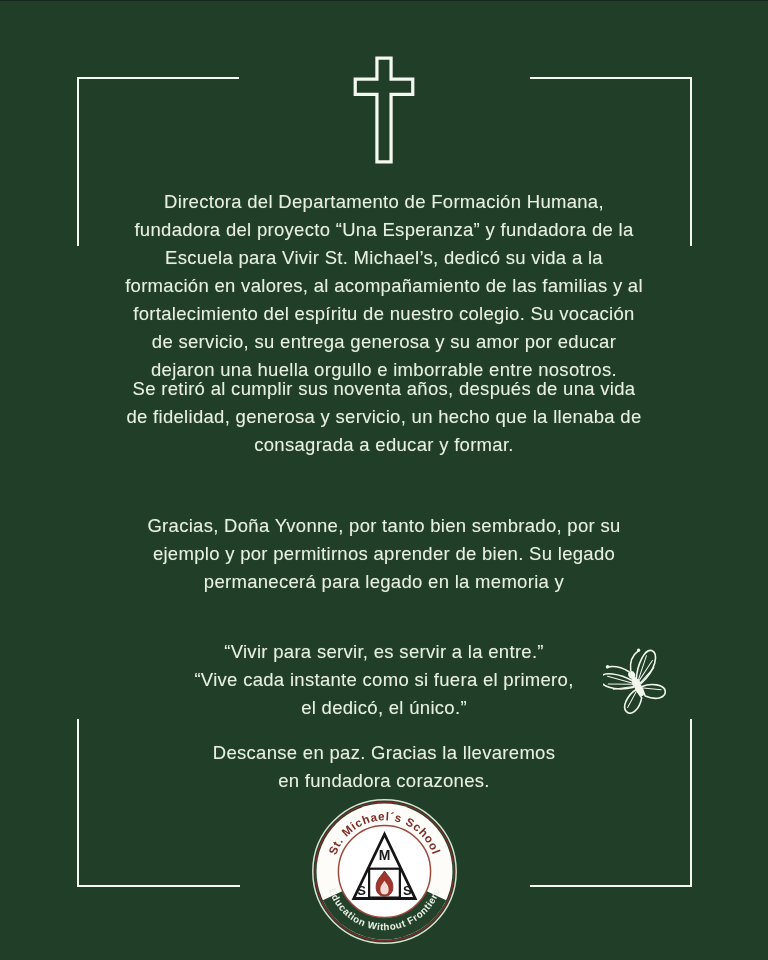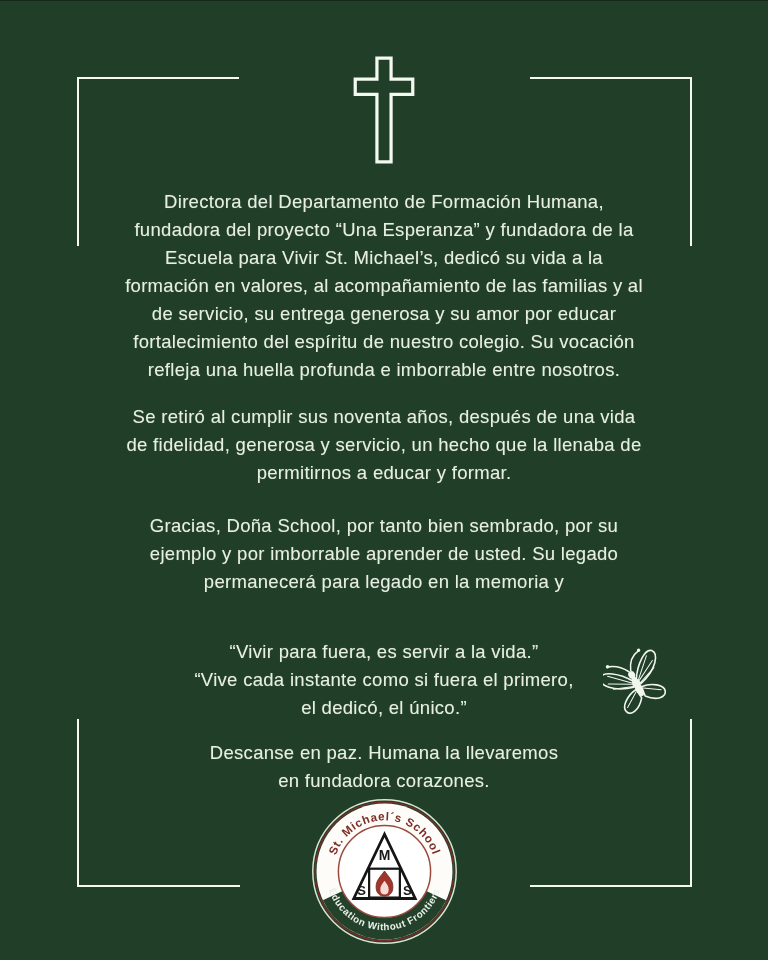--- a/index.html
+++ b/index.html
@@ -22,21 +22,21 @@
   .cross{position:absolute;left:353px;top:55px;width:62px;height:108px;z-index:2;}
 
   .tblock{
     position:absolute;left:0;width:768px;
     text-align:center;
     font-size:18.5px;line-height:28px;letter-spacing:.3px;
     z-index:2;
     text-shadow:0 0 1px rgba(230,240,225,.35);
   }
   .tblock.p1{top:187px;}
-  .tblock.p2{top:402px;}
+  .tblock.p2{top:374px;}
   .tblock.p3{top:511px;}
   .tblock.quotes{top:637px;}
   .tblock.farewell{top:738px;}
 
   .butterfly{position:absolute;left:603px;top:647px;width:64px;height:66px;z-index:2;}
 
   .logo{position:absolute;left:310px;top:796px;width:149px;height:149px;z-index:3;}
   .logo svg{width:100%;height:100%;display:block;}
 </style>
 </head>
@@ -51,45 +51,45 @@
 
   <svg class="cross" viewBox="0 0 61 107" aria-hidden="true">
     <path d="M23.5,2 H37.5 V23 H59 V38 H37.5 V105 H23.5 V38 H2 V23 H23.5 Z" fill="none" stroke="#F3F8F0" stroke-width="3.2" stroke-linejoin="miter"></path>
   </svg>
 
   <div class="tblock p1">
     <div>Directora del Departamento de Formación Humana,</div>
     <div>fundadora del proyecto “Una Esperanza” y fundadora de la</div>
     <div>Escuela para Vivir St. Michael’s, dedicó su vida a la</div>
     <div>formación en valores, al acompañamiento de las familias y al</div>
+    <div>fortalecimiento del espíritu de nuestro colegio. Su vocación</div>
     <div>de servicio, su entrega generosa y su amor por educar</div>
-    <div>fortalecimiento del espíritu de nuestro colegio. Su vocación</div>
-    <div>refleja una huella profunda e imborrable entre nosotros.</div>
+    <div>dejaron una huella orgullo e imborrable entre nosotros.</div>
   </div>
 
   <div class="tblock p2">
     <div>Se retiró al cumplir sus noventa años, después de una vida</div>
     <div>de fidelidad, generosa y servicio, un hecho que la llenaba de</div>
-    <div>permitirnos a educar y formar.</div>
+    <div>consagrada a educar y formar.</div>
   </div>
 
   <div class="tblock p3">
-    <div>Gracias, Doña School, por tanto bien sembrado, por su</div>
-    <div>ejemplo y por imborrable aprender de usted. Su legado</div>
+    <div>Gracias, Doña Yvonne, por tanto bien sembrado, por su</div>
+    <div>ejemplo y por permitirnos aprender de bien. Su legado</div>
     <div>permanecerá para legado en la memoria y</div>
   </div>
 
   <div class="tblock quotes">
-    <div>“Vivir para fuera, es servir a la vida.”</div>
+    <div>“Vivir para servir, es servir a la entre.”</div>
     <div>“Vive cada instante como si fuera el primero,</div>
     <div>el dedicó, el único.”</div>
   </div>
 
   <div class="tblock farewell">
-    <div>Descanse en paz. Humana la llevaremos</div>
+    <div>Descanse en paz. Gracias la llevaremos</div>
     <div>en fundadora corazones.</div>
   </div>
 
   <svg class="butterfly" viewBox="0 0 64 64" aria-hidden="true">
     <g transform="rotate(-28 32 32)" stroke="#F2F7EE" fill="none" stroke-width="1.6" stroke-linecap="round" stroke-linejoin="round">
       <path d="M31,21 C27,14 21,9 15,7"></path>
       <path d="M33,21 C36,13 42,8 49,7"></path>
       <circle cx="14.4" cy="6.6" r="0.9" fill="#F2F7EE"></circle>
       <circle cx="49.6" cy="6.6" r="0.9" fill="#F2F7EE"></circle>
       <ellipse cx="32" cy="25" rx="2.6" ry="3" fill="#F2F7EE"></ellipse>

